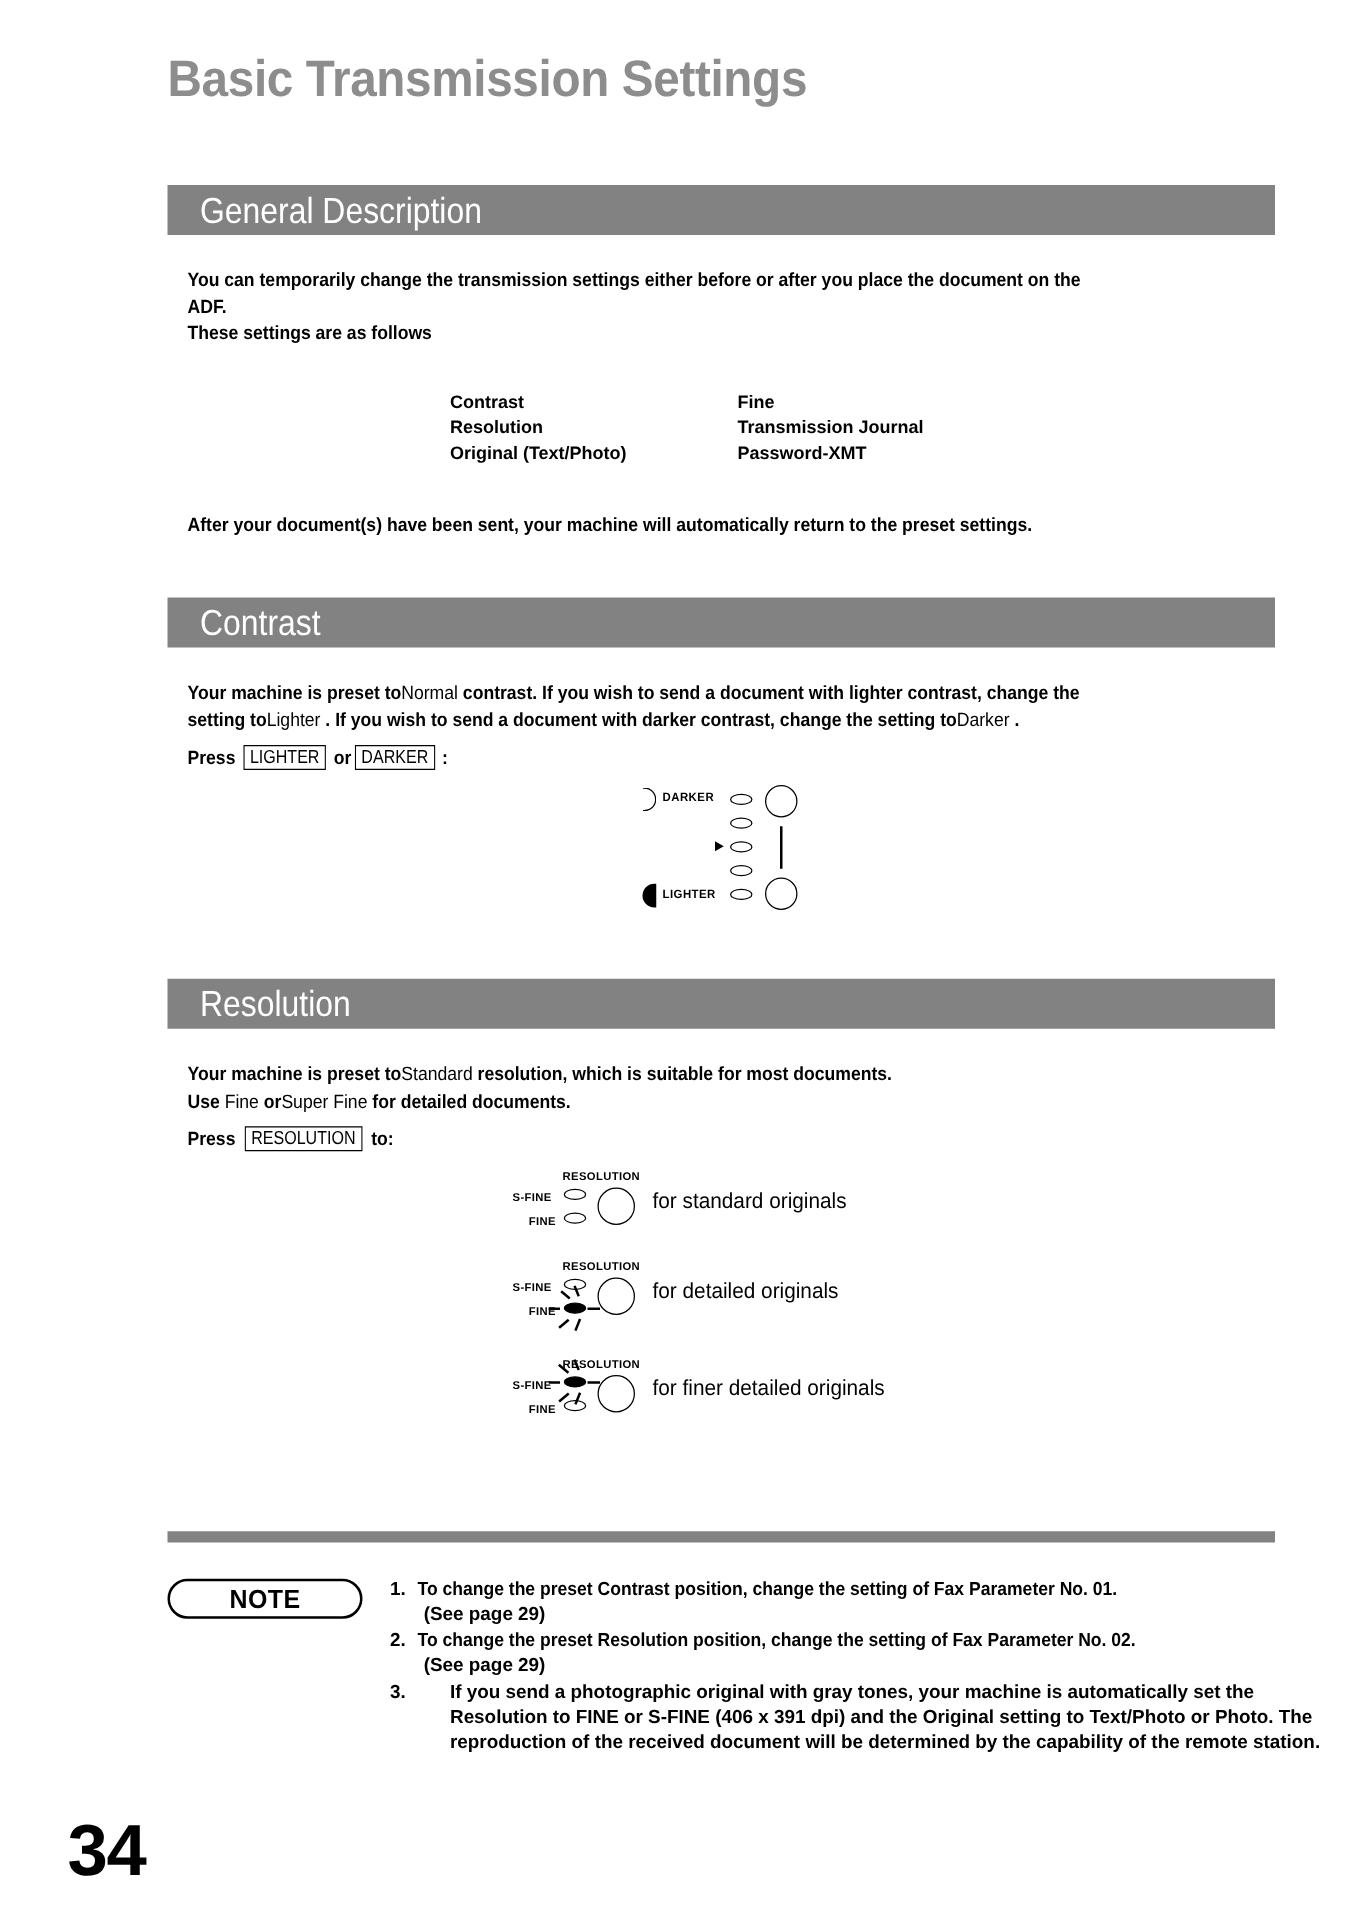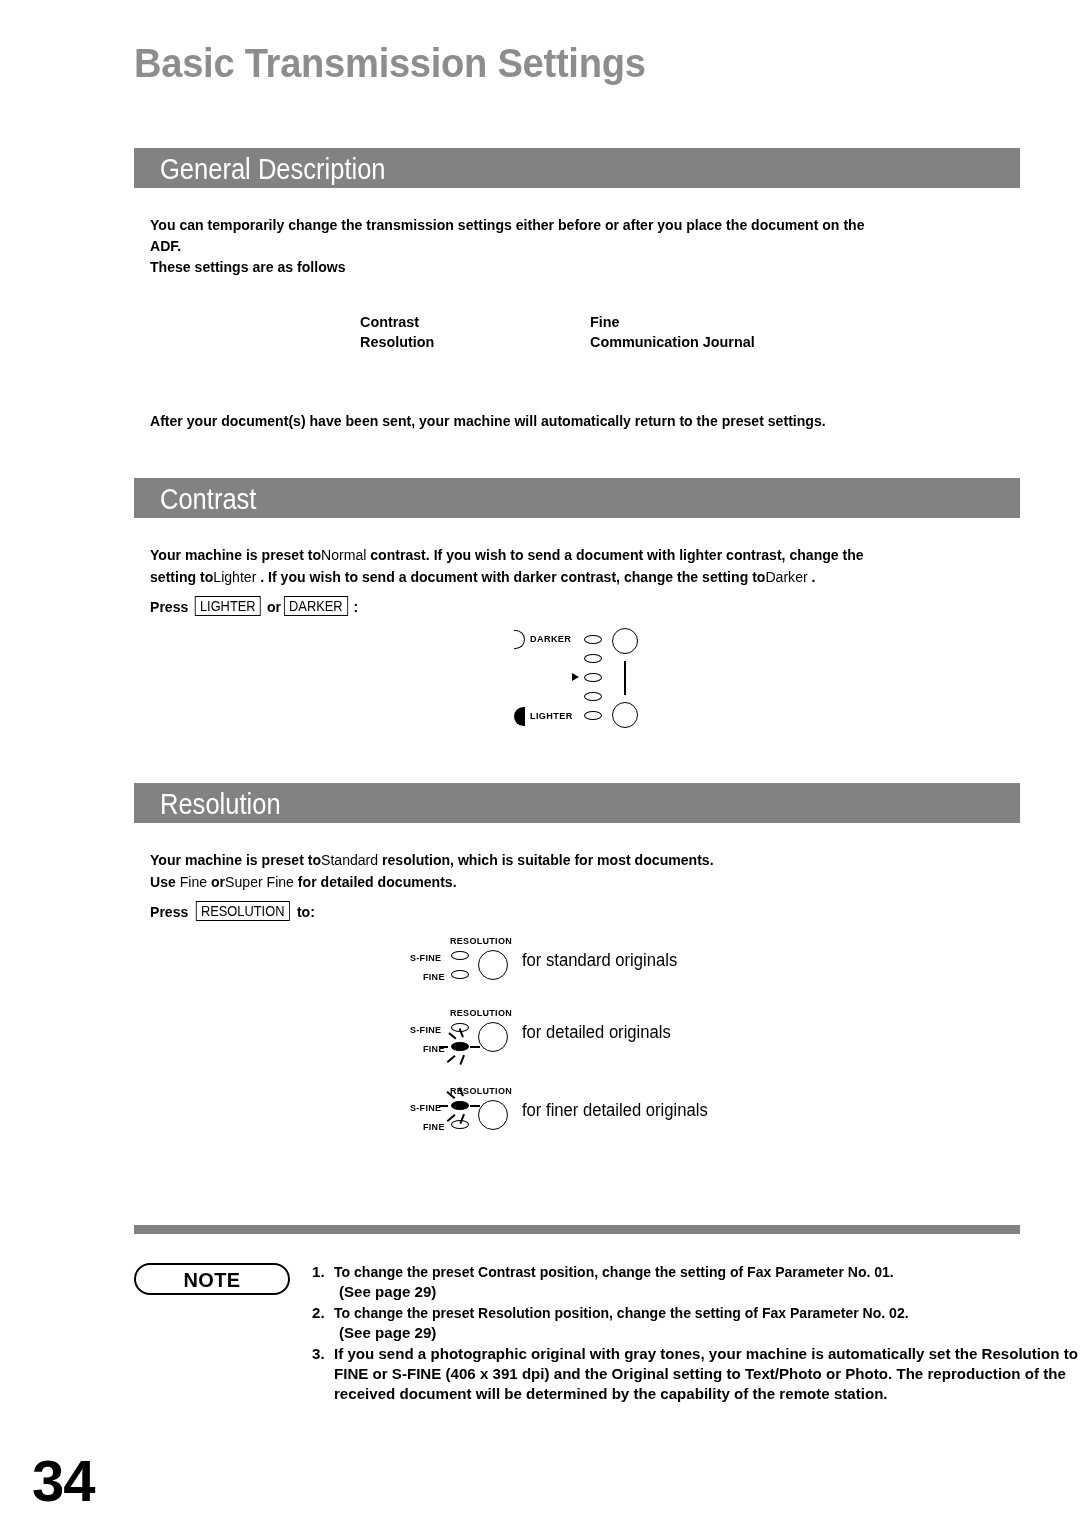--- a/index.html
+++ b/index.html
@@ -140,28 +140,28 @@
   .note-badge span {
     display:block; text-align:center;
     font-size:21px; font-weight:bold; line-height:30px;
     letter-spacing:0.4px;
     transform:scaleX(0.95);
   }
   .note-list { position:absolute; left:312px; top:1262px; width:768px; }
   .note-item { display:flex; font-size:15.1px; font-weight:bold; line-height:20.4px; margin-bottom:0px; }
   .note-num { width:22px; flex:0 0 22px; }
   .note-body { flex:1; }
-  .note-body .just { text-align:justify; }
+  .note-body .just { text-align:justify;margin-left:26px; }
   .note-body .just.last { text-align:left; }
   .note-sub { display:block; padding-left:5px; }
   .nowrapline { white-space:nowrap; transform:scaleX(0.93); transform-origin:left top; }
 
   
   .page-num {
-    position:absolute; left:32px; top:1452px;
+    position:absolute; left:54px; top:1452px;
     font-size:58px; font-weight:bold; line-height:58px;
     letter-spacing:-1px;
   }
 </style>
 </head>
 <body>
 
 <div class="page-title">Basic Transmission Settings</div>
 
 <div class="band" style="top:148px;">
@@ -172,21 +172,25 @@
 <div class="para" style="left:150px; top:235px;">ADF.</div>
 <div class="para" style="left:150px; top:256px;">These settings are as follows</div>
 
 <div class="settings-list">
   <div class="row">
     <div class="c1">Contrast</div>
     <div>Fine</div>
   </div>
   <div class="row">
     <div class="c1">Resolution</div>
-    <div>Communication Journal</div>
+    <div>Transmission Journal</div>
+  </div>
+  <div class="row">
+    <div class="c1">Original (Text/Photo)</div>
+    <div>Password-XMT</div>
   </div>
 </div>
 
 <div class="para" style="left:150px; top:410px;">After your document(s) have been sent, your machine will automatically return to the preset settings.</div>
 
 <div class="band" style="top:478px;">
   <div class="band-label">Contrast</div>
 </div>
 
 <div class="para" style="left:150px; top:544px;">

